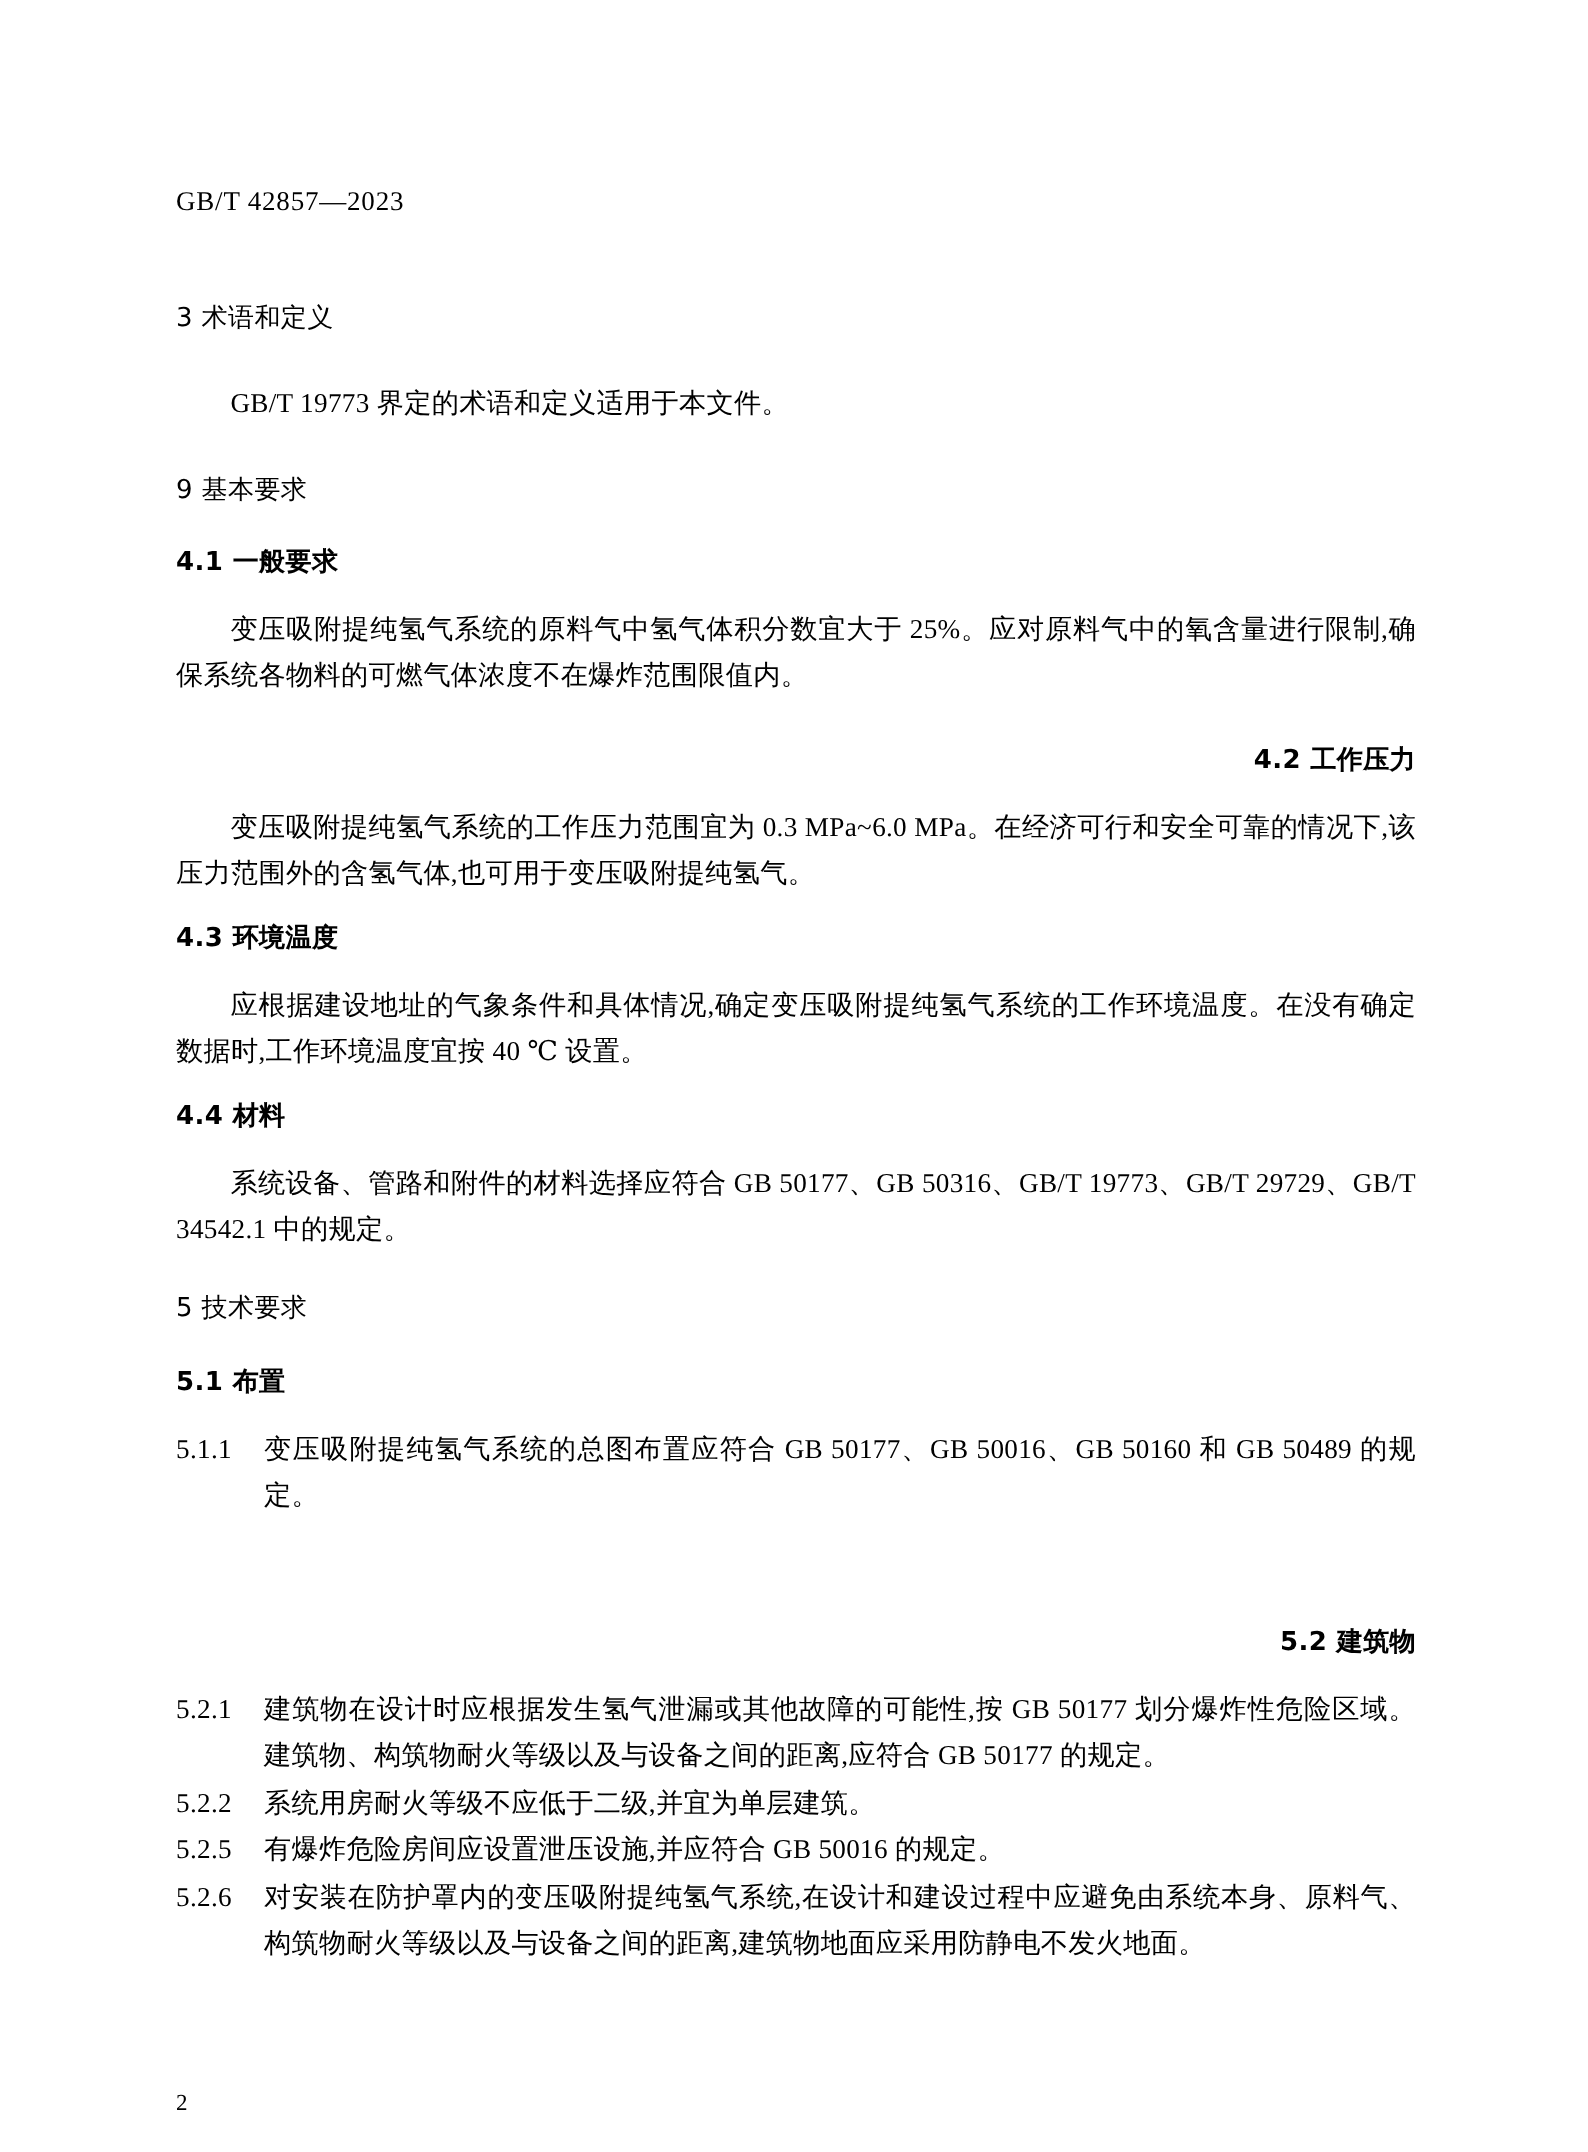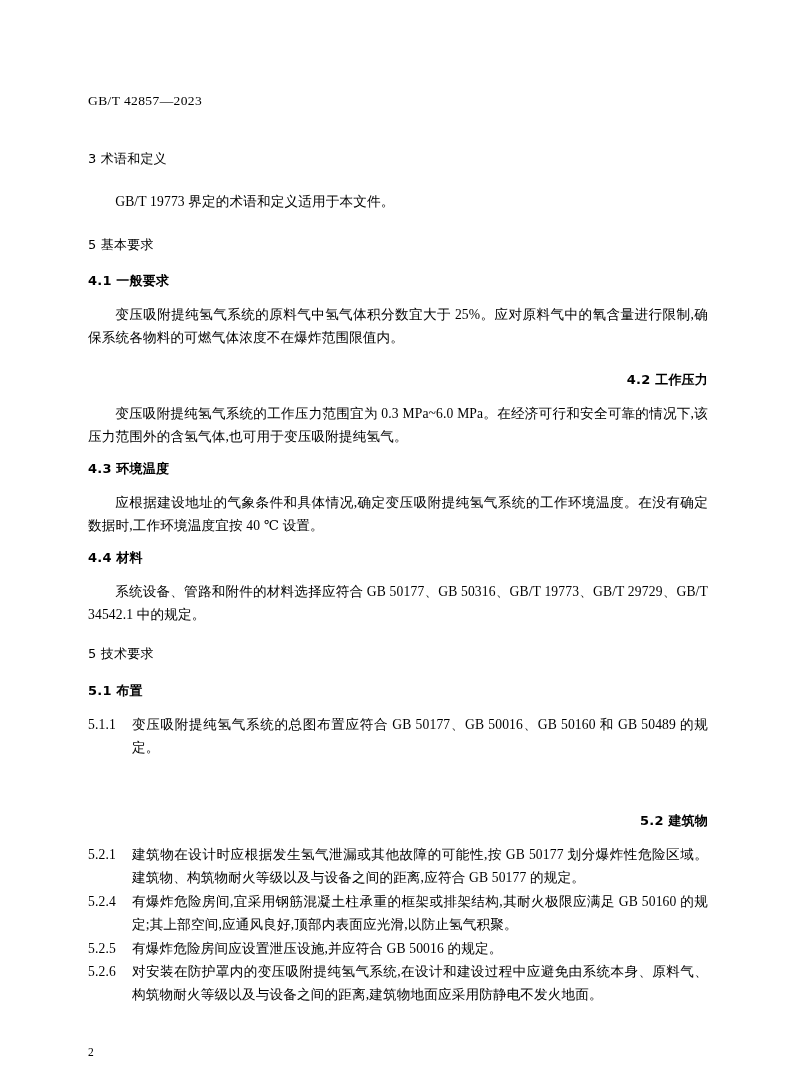--- a/index.html
+++ b/index.html
@@ -97,21 +97,21 @@
   <div class="content">
 
     <div class="block" style="top:150px;">
       <div class="sec-h1">3   术语和定义</div>
     </div>
     <div class="block" style="top:190px;">
       <p class="para indent">GB/T 19773 界定的术语和定义适用于本文件。</p>
     </div>
 
     <div class="block" style="top:236px;">
-      <div class="sec-h1">5   基本要求</div>
+      <div class="sec-h1">9   基本要求</div>
     </div>
 
     <div class="block" style="top:272px;">
       <div class="sec-h2">4.1   一般要求</div>
     </div>
     <div class="block" style="top:303px;">
       <p class="para indent">变压吸附提纯氢气系统的原料气中氢气体积分数宜大于 25%。应对原料气中的氧含量进行限制,确保系统各物料的可燃气体浓度不在爆炸范围限值内。</p>
     </div>
 
     <div class="block" style="top:371px;text-align:right;">
@@ -151,22 +151,22 @@
 
     <div class="block" style="top:812px;text-align:right;">
       <div class="sec-h2">5.2   建筑物</div>
     </div>
     <div class="block" style="top:843px;">
       <div class="numbered">
         <span class="num">5.2.1</span>
         <span class="txt">建筑物在设计时应根据发生氢气泄漏或其他故障的可能性,按 GB 50177 划分爆炸性危险区域。建筑物、构筑物耐火等级以及与设备之间的距离,应符合 GB 50177 的规定。</span>
       </div>
       <div class="numbered">
-        <span class="num">5.2.4</span>
-        <span class="txt">有爆炸危险房间,宜采用钢筋混凝土柱承重的框架或排架结构,其耐火极限应满足 GB 50160 的规定;其上部空间,应通风良好,顶部内表面应光滑,以防止氢气积聚。</span>
+        <span class="num">5.2.2</span>
+        <span class="txt">系统用房耐火等级不应低于二级,并宜为单层建筑。</span>
       </div>
       <div class="numbered">
         <span class="num">5.2.5</span>
         <span class="txt">有爆炸危险房间应设置泄压设施,并应符合 GB 50016 的规定。</span>
       </div>
       <div class="numbered">
         <span class="num">5.2.6</span>
         <span class="txt">对安装在防护罩内的变压吸附提纯氢气系统,在设计和建设过程中应避免由系统本身、原料气、构筑物耐火等级以及与设备之间的距离,建筑物地面应采用防静电不发火地面。</span>
       </div>
     </div>

